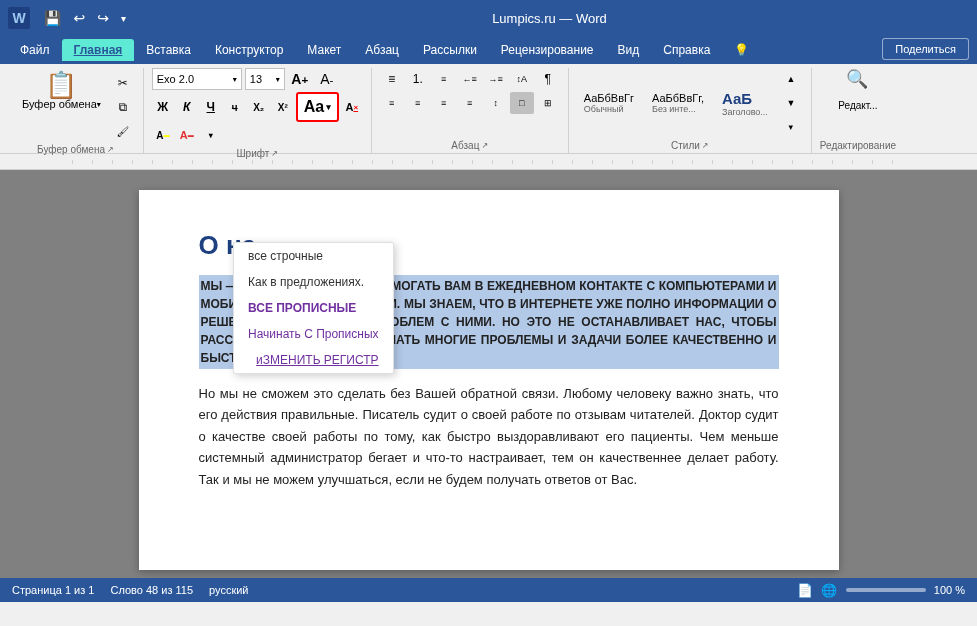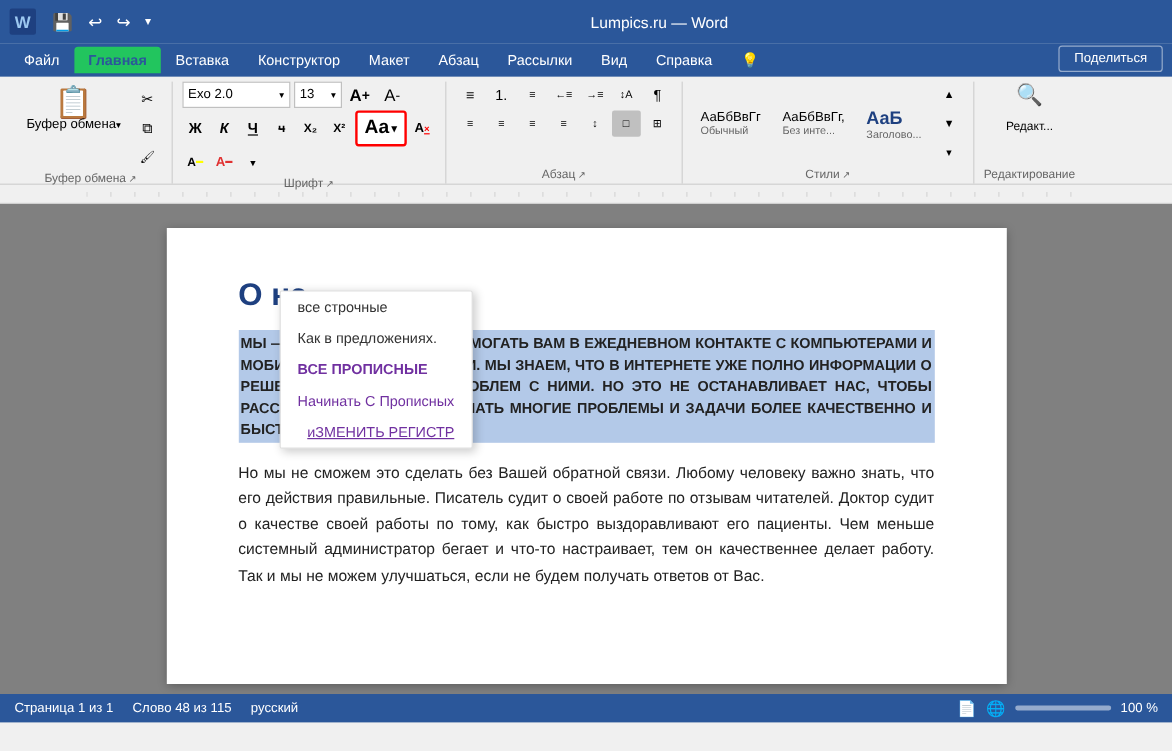--- a/index.html
+++ b/index.html
@@ -33,21 +33,21 @@
       align-items: center;
       padding: 0 8px;
     }
     .ribbon-tab {
       padding: 4px 12px;
       color: white;
       font-size: 12px;
       cursor: pointer;
       border-radius: 3px 3px 0 0;
     }
-    .ribbon-tab.active { background: #22c55e; color: #2b579a; font-weight: 600; }
+    .ribbon-tab.active { background: #5eead4; color: #2b579a; font-weight: 600; text-decoration: underline; }
 
     
     .ribbon {
       background: #f0f0f0;
       border-bottom: 1px solid #d0d0d0;
       height: 90px;
       display: flex;
       align-items: stretch;
       padding: 4px 8px 0;
     }
@@ -225,20 +225,21 @@
 </div>
 
 <div class="ribbon-tabs">
   <div class="ribbon-tab">Файл</div>
   <div class="ribbon-tab active">Главная</div>
   <div class="ribbon-tab">Вставка</div>
   <div class="ribbon-tab">Конструктор</div>
   <div class="ribbon-tab">Макет</div>
   <div class="ribbon-tab">Абзац</div>
   <div class="ribbon-tab">Рассылки</div>
+  <div class="ribbon-tab">Рецензирование</div>
   <div class="ribbon-tab">Вид</div>
   <div class="ribbon-tab">Справка</div>
   <div class="ribbon-tab">💡</div>
   <div style="margin-left:auto; display:flex; align-items:flex-end;">
     <div class="ribbon-tab" style="background:#2b579a; color:white; border:1px solid rgba(255,255,255,0.5); border-radius:3px; margin-bottom:2px; font-size:11px;">Поделиться</div>
   </div>
 </div>
 
 <div class="ribbon" style="position:relative;">
 

